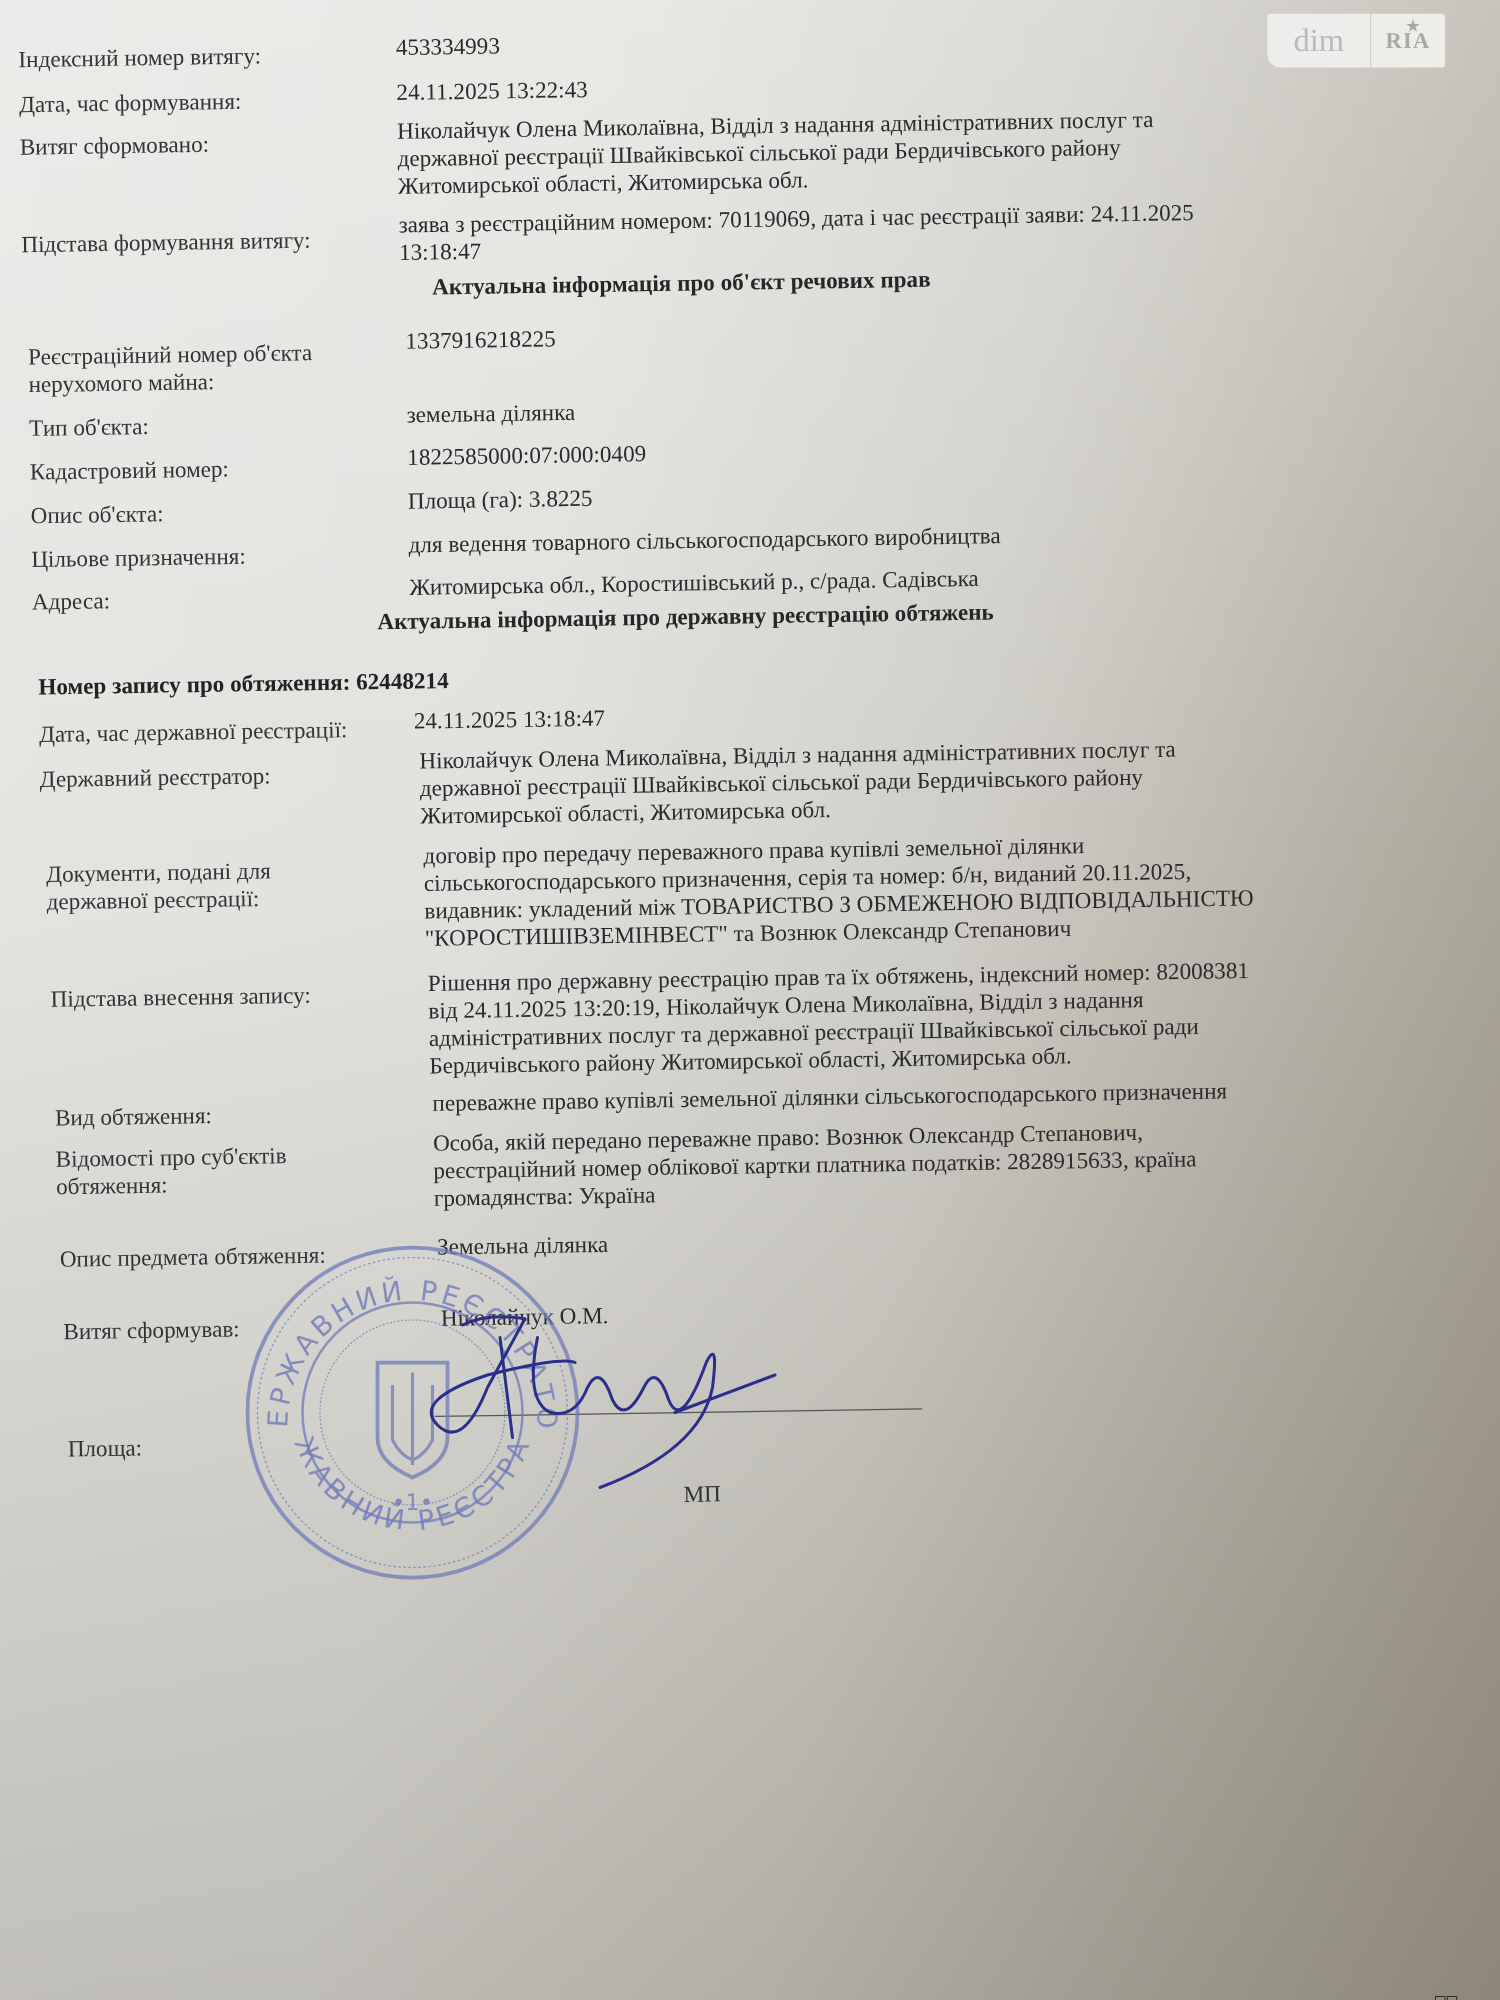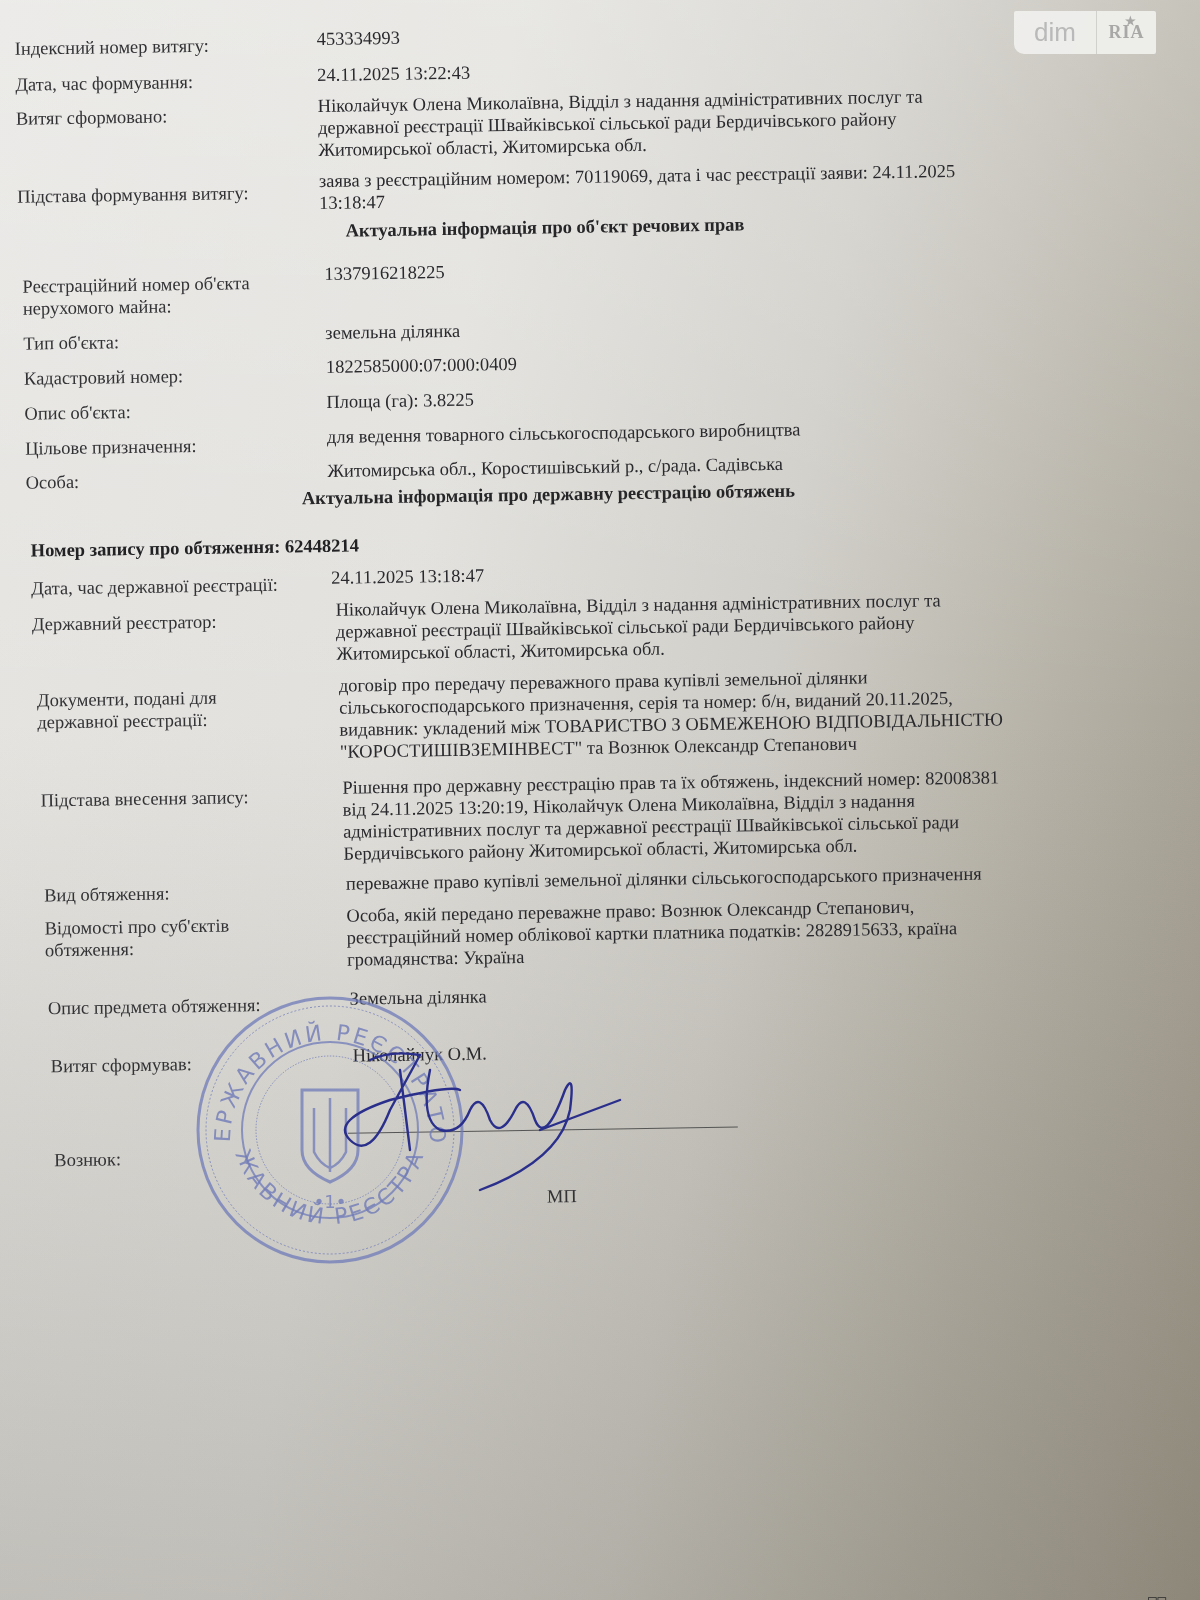--- a/index.html
+++ b/index.html
@@ -65,21 +65,21 @@
       height: 43px;
       display: flex;
       background: rgba(240,240,238,0.92);
       border-radius: 2px 2px 2px 10px;
     }
     .wm-dim {
       width: 82px;
       display: flex;
       align-items: center;
       justify-content: center;
-      font-family: Liberation Sans, sans-serif;
+      font-family: Liberation Serif, serif;
       font-size: 26px;
       color: #b9b9b9;
       border-right: 1px solid #d0d0cc;
     }
     .wm-ria {
       flex: 1;
       display: flex;
       align-items: center;
       justify-content: center;
       font-family: "Liberation Serif", serif;
@@ -161,21 +161,21 @@
 
   <div class="label" style="left:18px; top:368px;">Кадастровий номер:</div>
   <div class="value" style="left:320px; top:361px;">1822585000:07:000:0409</div>
 
   <div class="label" style="left:18px; top:403px;">Опис об'єкта:</div>
   <div class="value" style="left:320px; top:396px;">Площа (га): 3.8225</div>
 
   <div class="label" style="left:18px; top:438px;">Цільове призначення:</div>
   <div class="value" style="left:320px; top:431px;">для ведення товарного сільськогосподарського виробництва</div>
 
-  <div class="label" style="left:18px; top:472px;">Особа:</div>
+  <div class="label" style="left:18px; top:472px;">Адреса:</div>
   <div class="value" style="left:320px; top:465px;">Житомирська обл., Коростишівський р., с/рада. Садівська</div>
 
   <div class="section-title" style="left:294px; top:493px;">Актуальна інформація про державну реєстрацію обтяжень</div>
 
   <div class="bold-line" style="left:22px; top:541px;">Номер запису про обтяження: 62448214</div>
 
   <div class="label" style="left:22px; top:578px;">Дата, час державної реєстрації:</div>
   <div class="value" style="left:322px; top:572px;">24.11.2025 13:18:47</div>
 
   <div class="label" style="left:22px; top:614px;">Державний реєстратор:</div>
@@ -204,21 +204,21 @@
   <div class="value" style="left:332px; top:910px; width:780px;">Особа, якій передано переважне право: Вознюк Олександр Степанович,
 реєстраційний номер облікової картки платника податків: 2828915633, країна
 громадянства: Україна</div>
 
   <div class="label" style="left:32px; top:998px;">Опис предмета обтяження:</div>
   <div class="value" style="left:334px; top:993px;">Земельна ділянка</div>
 
   <div class="label" style="left:34px; top:1056px;">Витяг сформував:</div>
   <div class="value" style="left:336px; top:1050px;">Ніколайчук О.М.</div>
 
-  <div class="label" style="left:36px; top:1150px;">Вознюк:</div>
+  <div class="label" style="left:36px; top:1150px;">Площа:</div>
   <div class="sig-line"></div>
 
   <div class="label" style="left:528px; top:1194px; font-weight:normal;">МП</div>
 </div>
 
 <svg class="stamp" viewBox="0 0 280 280">
   <defs>
     <path id="arcTop" d="M 40 150 A 100 100 0 0 1 240 150"></path>
     <path id="arcBottom" d="M 45 160 A 98 98 0 0 0 235 160"></path>
   </defs>

